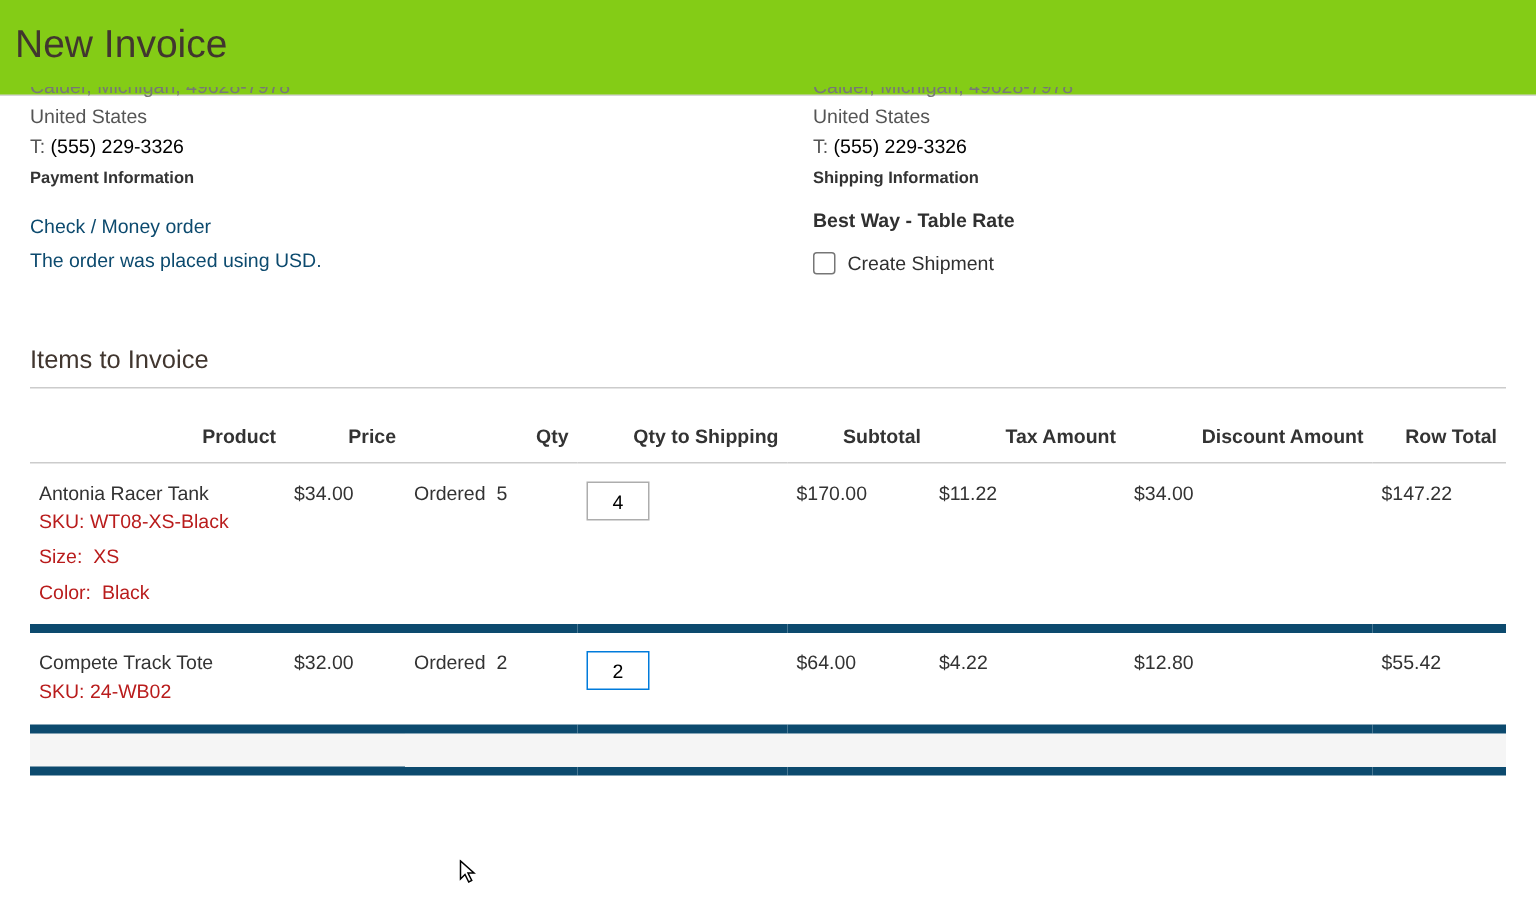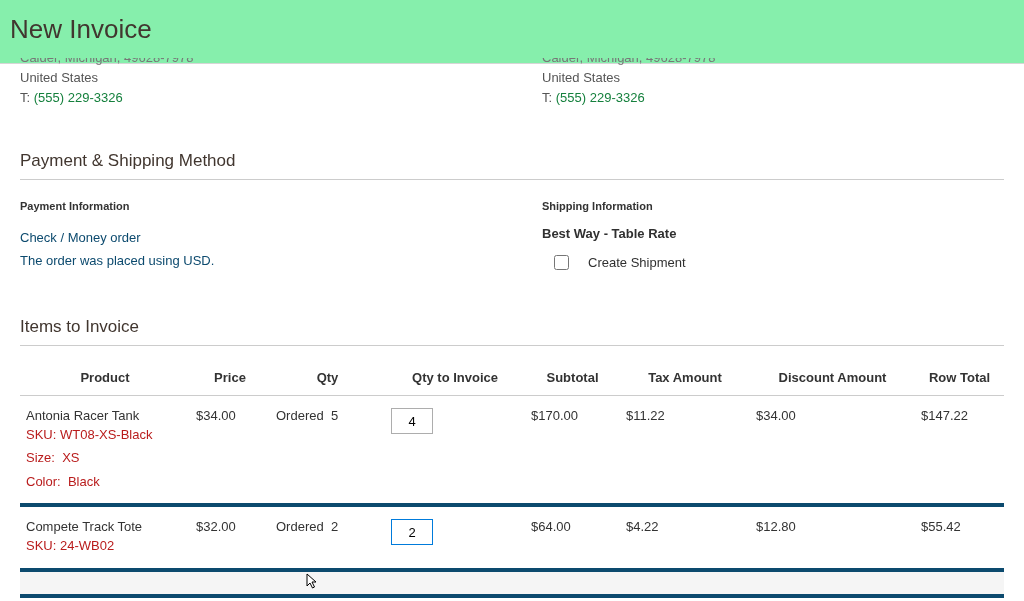--- a/index.html
+++ b/index.html
@@ -4,21 +4,21 @@
 <style>
   * { box-sizing: border-box; }
   body {
     margin: 0;
     font-family: Arial, Helvetica, sans-serif;
     background: #fff;
     color: #303030;
     font-size: 13px;
   }
   .header {
-    background: #86efac;
+    background: #84cc16;
     border-bottom: 1px solid #d6d6d6;
     padding: 14px 10px 18px 10px;
   }
   .page-title {
     font-size: 26px;
     font-weight: 400;
     color: #41362f;
     margin: 0;
   }
   .content {
@@ -32,21 +32,21 @@
   }
   .addr-col {
     flex: 1;
     color: #555;
     line-height: 1.5;
   }
   .addr-col .cut {
     color: #b0b0b0;
   }
   .phone-link {
-    color: #15803d;
+    color: #000000;
     text-decoration: none;
   }
   .section-title {
     font-size: 17px;
     font-weight: 400;
     color: #41362f;
     border-bottom: 1px solid #ccc;
     padding-bottom: 8px;
     margin-top: 44px;
     margin-bottom: 14px;
@@ -61,45 +61,44 @@
     font-weight: 700;
     color: #333;
     margin: 6px 0 14px 0;
   }
   .plain { color: #0c4a6e; line-height: 1.8; }
   .ship-line { margin-bottom: 4px; }
   .ship-line b { font-weight: 700; }
   .chk {
     display: inline-flex;
     align-items: center;
-    gap: 19px;
+    gap: 8px;
     margin-top: 10px;
-    margin-left: 12px;
   }
   .chk input {
     width: 15px; height: 15px;
     margin: 0;
   }
   table.items {
     width: 100%;
     border-collapse: collapse;
     margin-top: 8px;
   }
   table.items thead th {
-    text-align: center;
+    text-align: right;
     font-weight: 700;
     font-size: 13px;
     border-bottom: 1px solid #ccc;
     padding: 10px 6px;
     color: #333;
   }
   table.items tbody td {
     vertical-align: top;
     padding: 12px 6px 10px 6px;
-    border-bottom: 4px solid #0c4a6e;
+    border-bottom: 6px solid #0c4a6e;
     color: #333;
   }
   .prod-meta { color: #b91c1c; line-height: 1.8; }
   .qty-input {
     width: 42px;
     height: 26px;
     text-align: center;
     border: 1px solid #adadad;
     font-size: 13px;
   }
@@ -138,21 +137,20 @@
     </div>
     <div class="addr-col">
       <div class="cut" style="margin-top:-6px; overflow:hidden; height:10px; line-height:0px; color:#777;">Calder, Michigan, 49628-7978</div>
       <div>United States</div>
       <div>
         <span>T: </span><a href="#" class="phone-link">(555) 229-3326</a>
       </div>
     </div>
   </div>
 
-  <div class="section-title">Payment &amp; Shipping Method</div>
   <div class="twocol">
     <div>
       <div class="sub-title">Payment Information</div>
       <div class="plain">Check / Money order</div>
       <div class="plain">The order was placed using USD.</div>
     </div>
     <div>
       <div class="sub-title">Shipping Information</div>
       <div class="ship-line"><b>Best Way - Table Rate</b></div>
       <label class="chk">
@@ -163,21 +161,21 @@
   </div>
 
   <div class="section-title">Items to Invoice</div>
 
   <table class="items">
     <thead>
       <tr>
         <th style="width:170px">Product</th>
         <th style="width:80px">Price</th>
         <th style="width:115px">Qty</th>
-        <th style="width:140px">Qty to Invoice</th>
+        <th style="width:140px">Qty to Shipping</th>
         <th style="width:95px">Subtotal</th>
         <th style="width:130px">Tax Amount</th>
         <th style="width:165px">Discount Amount</th>
         <th>Row Total</th>
       </tr>
     </thead>
     <tbody>
 
       <tr>
         <td>

